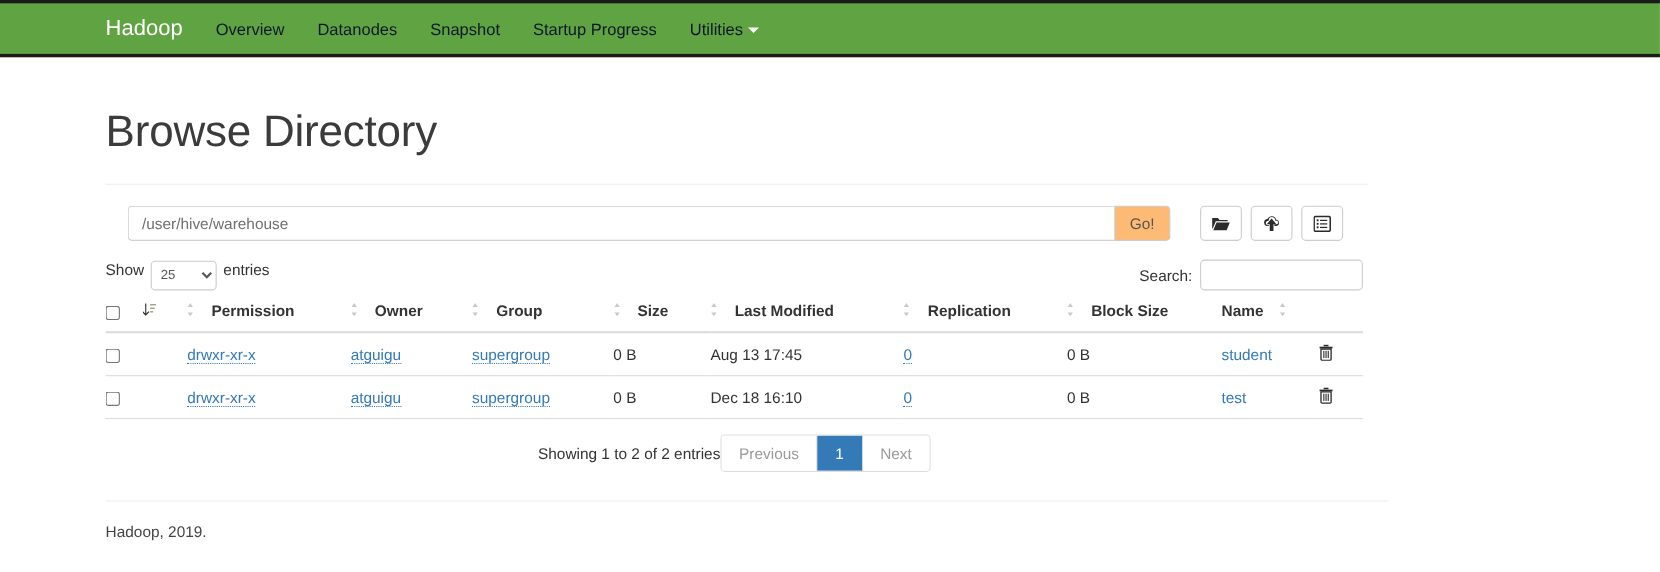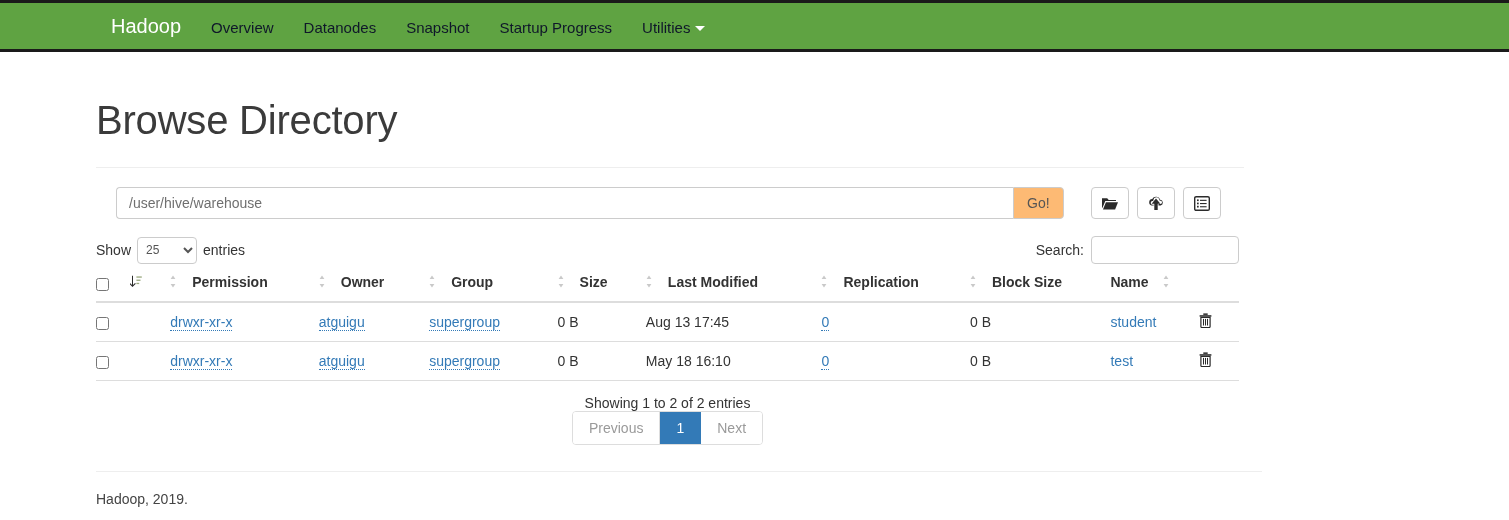--- a/index.html
+++ b/index.html
@@ -32,21 +32,20 @@
     align-items: baseline;
     padding-left: 96px;
   }
   .brand {
     color: #ffffff;
     font-size: 20px;
     line-height: 20px;
     margin-right: 30px;
     text-decoration: none;
     white-space: nowrap;
-    margin-left: 15px;
   }
   .nav-link {
     color: #0f172a;
     font-size: 15px;
     line-height: 18px;
     text-decoration: none;
     margin-right: 30px;
     white-space: nowrap;
   }
   .nav-link.last { margin-right: 0; }
@@ -137,21 +136,21 @@
   
   .control-row {
     display: flex;
     align-items: center;
     justify-content: space-between;
     width: 1143px;
     margin-top: 17px;
   }
   .show-entries {
     display: flex;
-    align-items: center;
+    align-items: flex-start;
     font-size: 14px;
     color: #333333;
   }
   .show-entries .lbl { white-space: nowrap; }
   .entries-select {
     margin: 0 6px;
     height: 27px;
     width: 60px;
     box-sizing: border-box;
     border: 1px solid #cccccc;
@@ -251,24 +250,23 @@
     padding: 0;
     cursor: pointer;
     display: inline-block;
     line-height: 0;
   }
 
   
   .table-footer {
     display: flex;
     align-items: center;
-    justify-content: flex-end;
+    justify-content: center;
     width: 1143px;
     margin-top: 14px;
-    flex-direction: column;
   }
   .info-text {
     font-size: 14px;
     color: #333333;
   }
   .pagination {
     display: flex;
     border-radius: 4px;
     overflow: hidden;
     border: 1px solid #dddddd;
@@ -498,21 +496,21 @@
         <td class="col-perm">
           <a class="dotted-link" href="#">drwxr-xr-x</a>
         </td>
         <td class="col-owner">
           <a class="dotted-link" href="#">atguigu</a>
         </td>
         <td class="col-group">
           <a class="dotted-link" href="#">supergroup</a>
         </td>
         <td class="col-size">0 B</td>
-        <td class="col-mod">May 18 16:10</td>
+        <td class="col-mod">Dec 18 16:10</td>
         <td class="col-repl">
           <a class="dotted-link" href="#">0</a>
         </td>
         <td class="col-block">0 B</td>
         <td class="col-name">
           <a class="name-link" href="#">test</a>
         </td>
         <td class="col-trash">
           <button class="trash-btn">
             <span>

